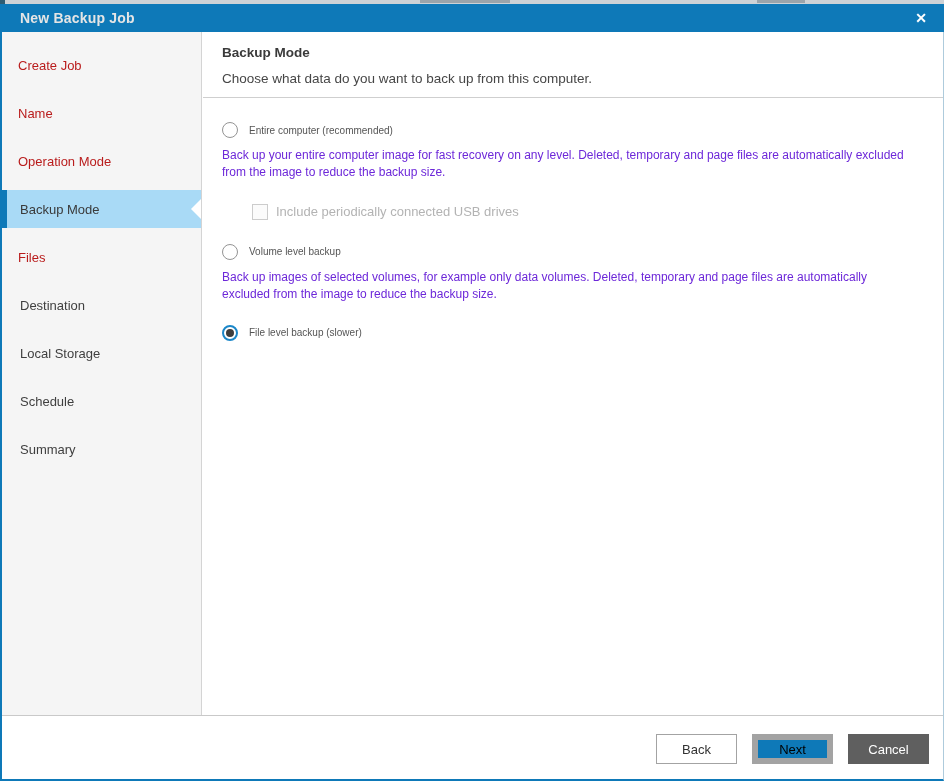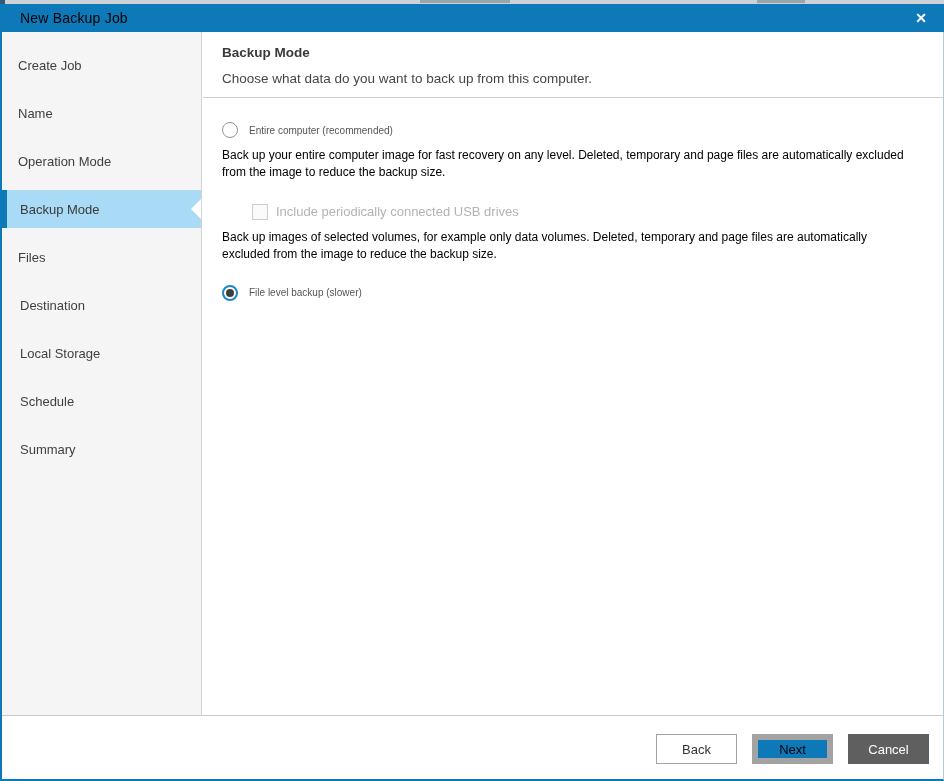--- a/index.html
+++ b/index.html
@@ -22,21 +22,21 @@
   .top-strip .frag-a { position:absolute; left:420px; top:0; width:90px; height:3px; background:#9aa4ab; }
   .top-strip .frag-b { position:absolute; left:757px; top:0; width:48px; height:3px; background:#9aa4ab; }
 
   .titlebar {
     position:absolute; top:4px; left:0; right:0; height:28px;
     background:#0e79b8;
     display:flex; align-items:center;
     padding:0 12px 0 20px;
   }
   .titlebar .title {
-    color:#000000; font-size:14px; font-weight:400; letter-spacing:.2px;
+    color:#e5e5e5; font-size:14px; font-weight:700; letter-spacing:.2px;
   }
   .titlebar .close {
     margin-left:auto; color:#ffffff; font-size:14px; font-weight:700;
     width:22px; height:22px; display:flex; align-items:center; justify-content:center;
     cursor:pointer;
   }
 
   .window-body {
     position:absolute; top:32px; left:0; right:0; bottom:0;
     border-left:2px solid #0e79b8;
@@ -49,21 +49,21 @@
     position:absolute; left:0; top:0; width:200px; height:683px;
     background:#f5f5f5;
     border-right:1px solid #d4d4d4;
     padding-top:9px;
   }
   .nav-item {
     height:48px; display:flex; align-items:center;
     padding-left:18px; font-size:13px; position:relative;
     cursor:pointer;
   }
-  .nav-item.visited { color:#404040;padding-left:16px; }
+  .nav-item.visited { color:#b91c1c;padding-left:16px; }
   .nav-item.future  { color:#3f3f3f; }
   .nav-item.current {
     color:#3a3a3a;
     background:#a9daf6;
     height:38px; margin:5px 0;
   }
   .nav-item.current::before {
     content:""; position:absolute; left:0; top:0; bottom:0; width:5px;
     background:#0e79b8;
   }
@@ -88,21 +88,21 @@
   .opt-row { display:flex; align-items:center; gap:11px; cursor:pointer; }
   .radio {
     width:16px; height:16px; border-radius:50%;
     border:1px solid #949494; background:#ffffff; flex:none;
     display:flex; align-items:center; justify-content:center;
   }
   .radio.selected { border:2px solid #1b87c9; }
   .radio.selected .dot { width:8px; height:8px; border-radius:50%; background:#3d3d3d; }
   .opt-label { font-size:10px; color:#555555; }
   .opt-desc {
-    font-size:12px; line-height:1.45; color:#000000;
+    font-size:12px; line-height:1.45; color:#6d28d9;
     margin:9px 0 0 0; max-width:690px;
   }
   .sub-checkbox {
     display:flex; align-items:center; gap:8px;
     margin:22px 0 0 30px; cursor:default;
   }
   .checkbox {
     width:16px; height:16px; border:1px solid #cccccc; background:#fbfbfb; flex:none;
   }
   .sub-checkbox .cb-label { font-size:13px; color:#b3b3b3; }
@@ -165,20 +165,26 @@
           </span>
         <span class="opt-label">Entire computer (recommended)</span>
       </div>
       <p class="opt-desc">Back up your entire computer image for fast recovery on any level. Deleted, temporary and page files are automatically excluded from the image to reduce the backup size.</p>
 
       <div class="sub-checkbox">
         <span class="checkbox"></span>
         <span class="cb-label">Include periodically connected USB drives</span>
       </div>
 
+      <div class="opt-row gap-lg">
+        <span class="radio">
+            <span class="dot"></span>
+          </span>
+        <span class="opt-label">Volume level backup</span>
+      </div>
       <p class="opt-desc">Back up images of selected volumes, for example only data volumes. Deleted, temporary and page files are automatically excluded from the image to reduce the backup size.</p>
 
       <div class="opt-row gap-opt">
         <span class="radio selected">
             <span class="dot"></span>
           </span>
         <span class="opt-label">File level backup (slower)</span>
       </div>
 
     </div>

